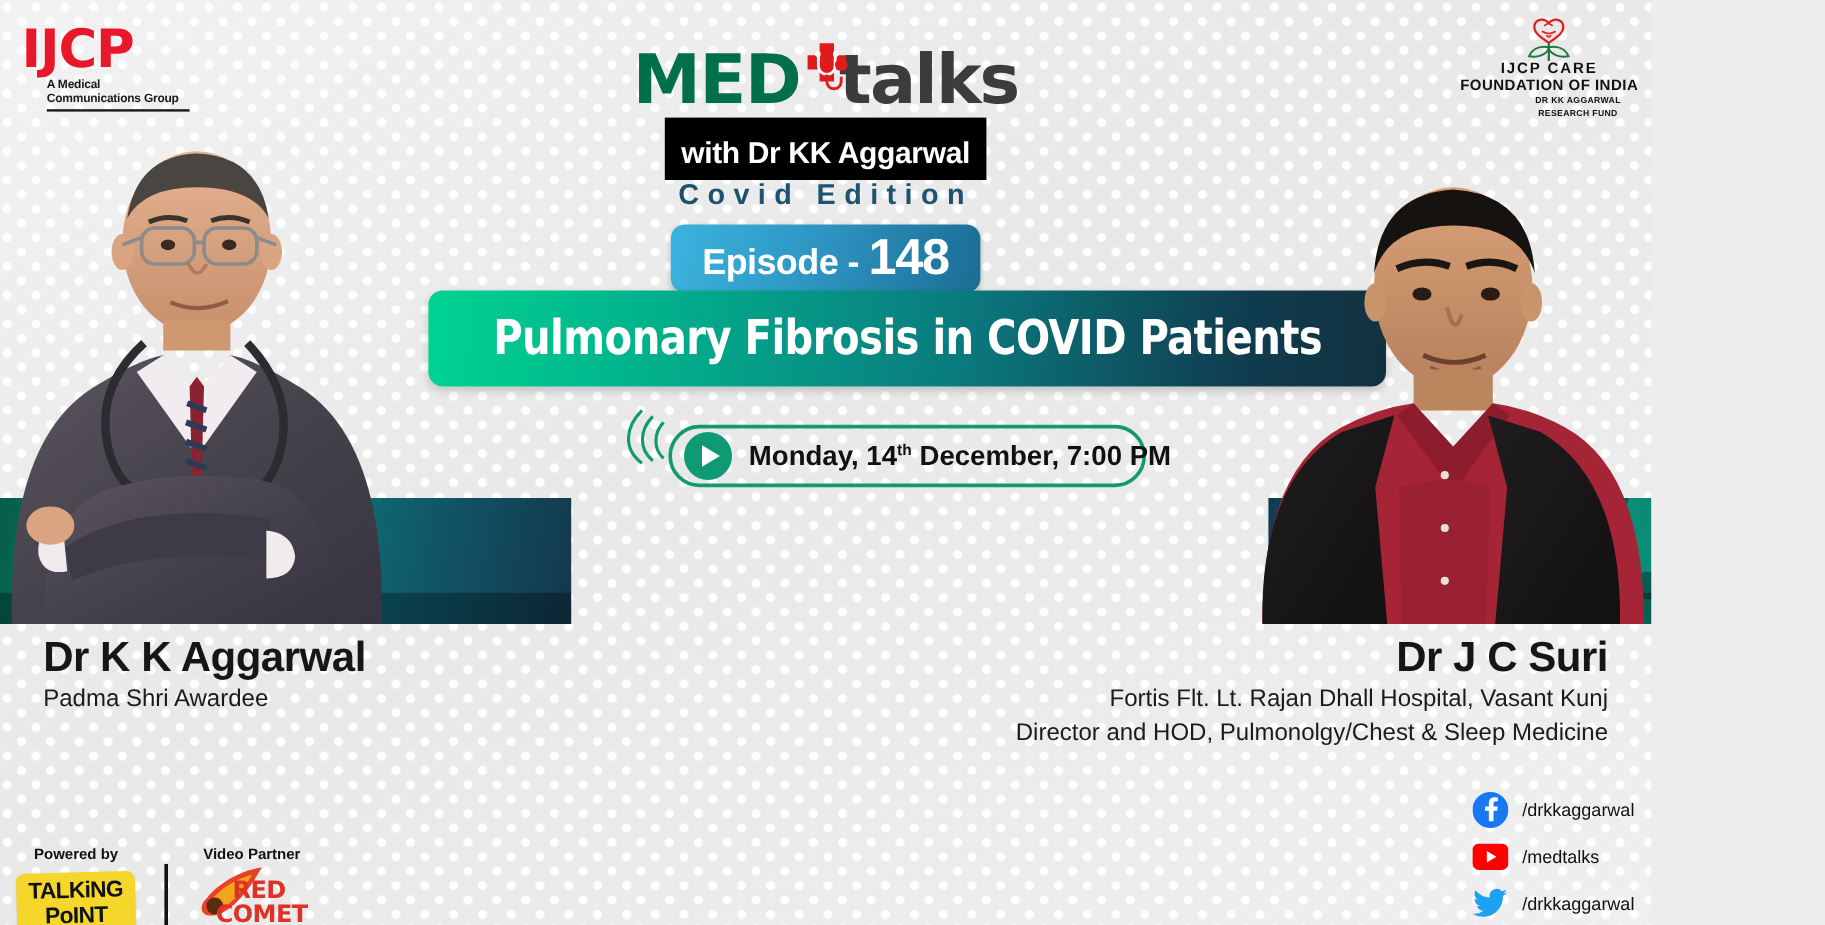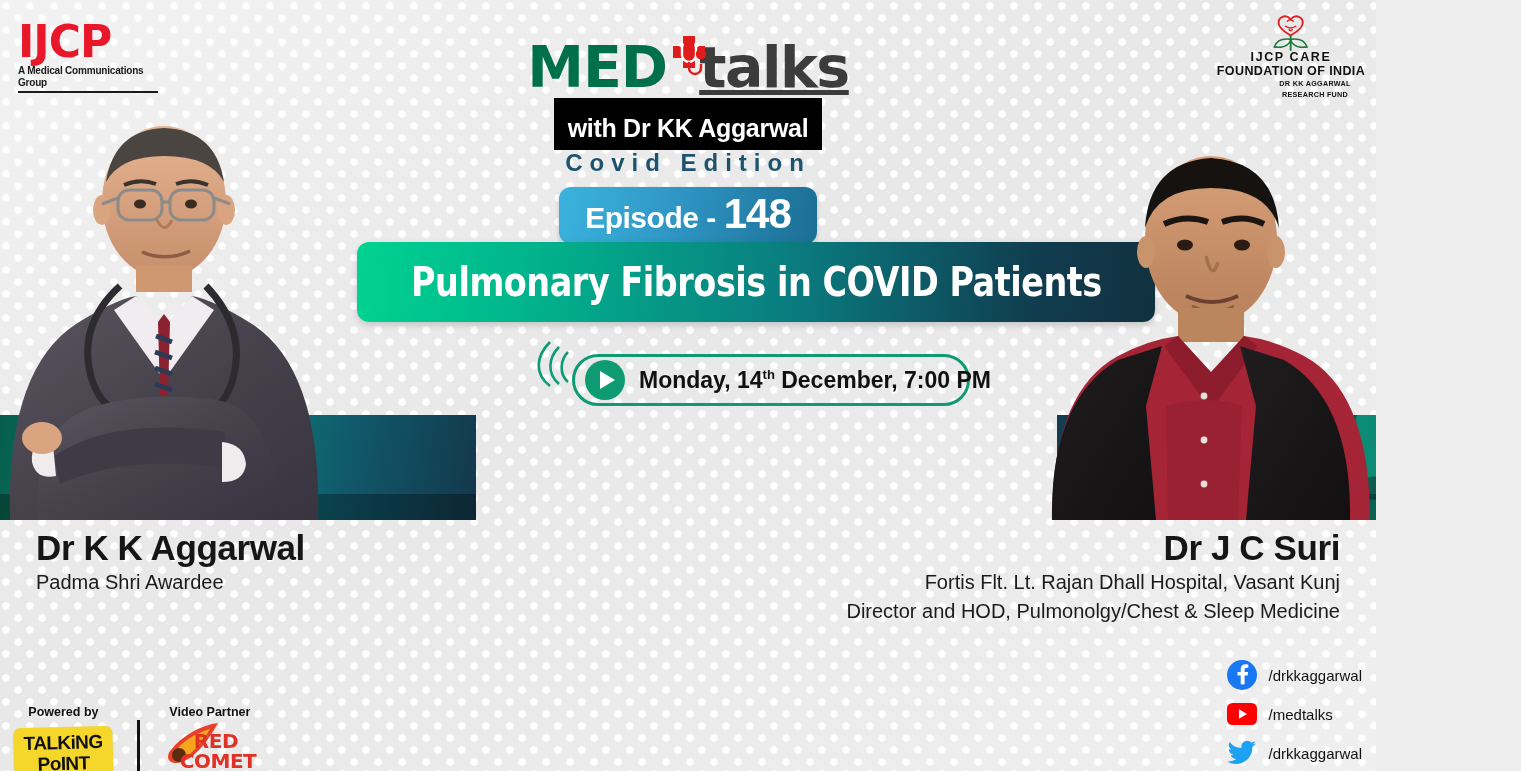--- a/index.html
+++ b/index.html
@@ -17,54 +17,54 @@
       radial-gradient(circle at 18px 18px, rgba(255,255,255,.95) 3.2px, rgba(255,255,255,0) 4.4px),
       linear-gradient(150deg,#f2f2f2 0%,#e8e8e8 45%,#efefef 100%);
     background-size:24px 24px,24px 24px,100% 100%;
   }
 
   
   .ijcp{position:absolute;left:18px;top:22px;width:140px;}
   .ijcp .mark{font:700 44px/0.92 "DejaVu Sans",sans-serif;color:#e8182a;letter-spacing:-1px;}
   .ijcp .sub{font:700 10px/1.2 "Liberation Sans",sans-serif;color:#1a1a1a;
     border-bottom:2px solid #1a1a1a;display:inline-block;padding-bottom:2px;margin-top:3px;
-    letter-spacing:-0.2px;}
+    letter-spacing:-0.2px;margin-left:21px;}
 
   
   .hcfi{position:absolute;right:10px;top:14px;width:150px;text-align:center;color:#111;}
   .hcfi .flower{height:38px;display:block;margin:0 auto -2px;}
   .hcfi .l1{font:700 12.5px/1.15 "Liberation Sans",sans-serif;letter-spacing:1.6px;}
   .hcfi .l2{font:700 12.5px/1.2 "Liberation Sans",sans-serif;letter-spacing:.4px;}
   .hcfi .l3{font:700 7.2px/1.5 "Liberation Sans",sans-serif;letter-spacing:.3px;margin-left:48px;}
 
   
   .brand{position:absolute;left:50%;transform:translateX(-50%);top:38px;width:520px;text-align:center;}
   .brand .row1{position:relative;height:58px;display:flex;align-items:center;justify-content:center;}
   .brand .med{font:700 57px/1 "DejaVu Sans",sans-serif;color:#00704a;letter-spacing:-1px;}
-  .brand .talks{font:700 57px/1 "DejaVu Sans",sans-serif;color:#3c3c3c;letter-spacing:-1.5px;margin-left:32px;text-decoration:underline;}
+  .brand .talks{font:700 57px/1 "DejaVu Sans",sans-serif;color:#3c3c3c;letter-spacing:-1.5px;margin-left:32px;}
   .brand .stetho{position:absolute;left:50%;margin-left:-22px;top:-4px;width:46px;height:46px;}
   .brand .withbar{display:inline-block;background:#000;color:#fff;
     font:700 25px/1 "Liberation Sans",sans-serif;padding:18px 14px 9px;margin-top:2px;letter-spacing:-.3px;}
   .brand .covid{font:700 24px/1 "Liberation Sans",sans-serif;color:#1d536e;letter-spacing:7px;margin-top:1px;}
   .brand .epwrap{margin-top:12px;display:flex;justify-content:center;}
   .brand .ep{background:linear-gradient(100deg,#3bb3de 0%,#2f96c4 45%,#1b6e94 100%);
     border-radius:12px;padding:6px 26px 9px;display:flex;align-items:baseline;gap:0;
     box-shadow:0 2px 4px rgba(0,0,0,.18);}
   .brand .ep .lbl{font:700 30px/1 "Liberation Sans",sans-serif;color:#fff;letter-spacing:-.5px;}
   .brand .ep .num{font:700 42px/1 "Liberation Sans",sans-serif;color:#fff;margin-left:8px;letter-spacing:-1px;}
 
   
   .titlebar{position:absolute;left:357px;top:242px;width:798px;height:80px;border-radius:12px;
     background:linear-gradient(95deg,#00d391 0%,#01b38c 22%,#0a7b7f 55%,#103c4f 85%,#12313f 100%);
     display:flex;align-items:center;justify-content:center;box-shadow:0 3px 7px rgba(0,0,0,.16);}
   .titlebar .t{font:700 40px/1 "DejaVu Sans Condensed","DejaVu Sans",sans-serif;color:#fff;
     letter-spacing:-.5px;transform:scaleX(.93);white-space:nowrap;}
 
   
-  .datewrap{position:absolute;left:530px;top:350px;width:450px;height:60px;}
+  .datewrap{position:absolute;left:515px;top:350px;width:450px;height:60px;}
   .waves{position:absolute;left:0;top:-10px;width:58px;height:50px;}
   .pill{position:absolute;left:42px;top:4px;width:398px;height:52px;border:3.5px solid #0e9b73;
     border-radius:26px;background:transparent;display:flex;align-items:center;padding-left:10px;box-sizing:border-box;}
   .playbtn{width:40px;height:40px;border-radius:50%;background:#0e9b73;display:flex;align-items:center;
     justify-content:center;flex:0 0 auto;}
   .playbtn .tri{width:0;height:0;border-left:15px solid #fff;border-top:9px solid transparent;
     border-bottom:9px solid transparent;margin-left:4px;}
   .datetxt{font:700 23px/1 "Liberation Sans",sans-serif;color:#111;margin-left:14px;white-space:nowrap;}
   .datetxt sup{font-size:13px;vertical-align:super;}
 

